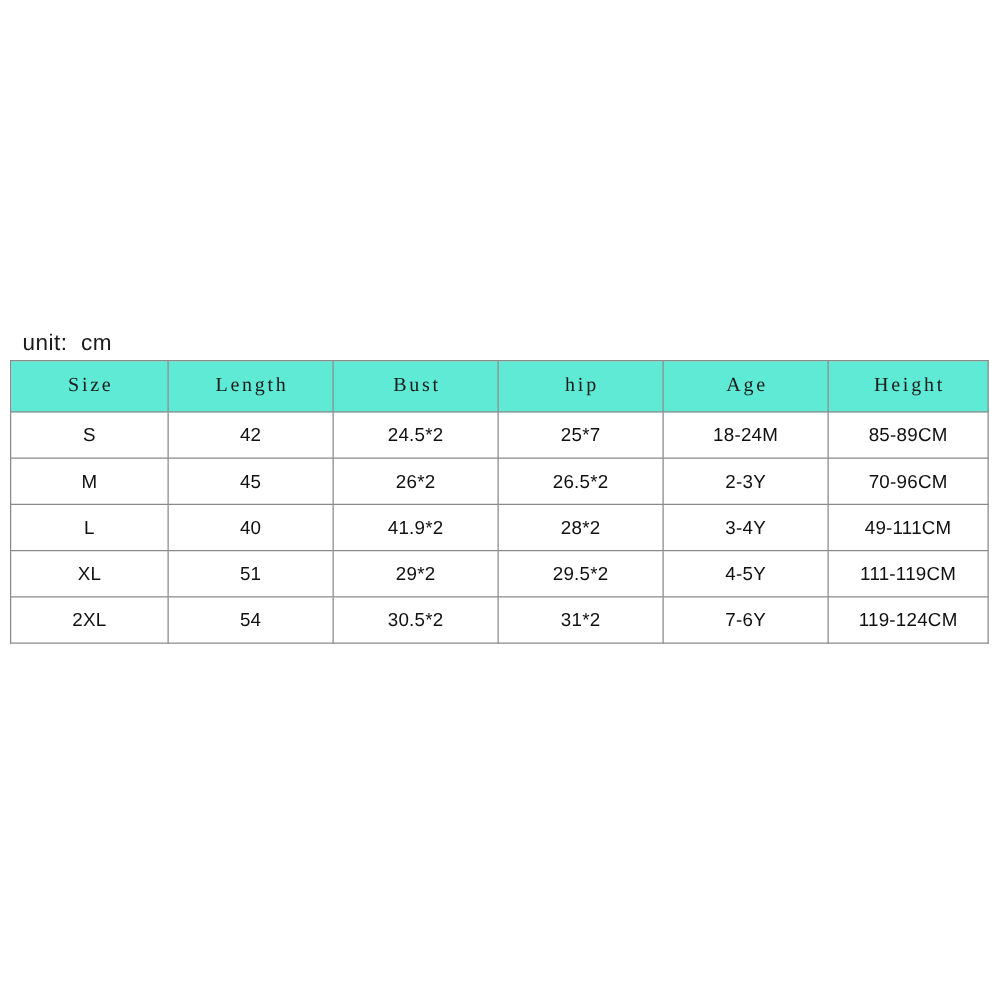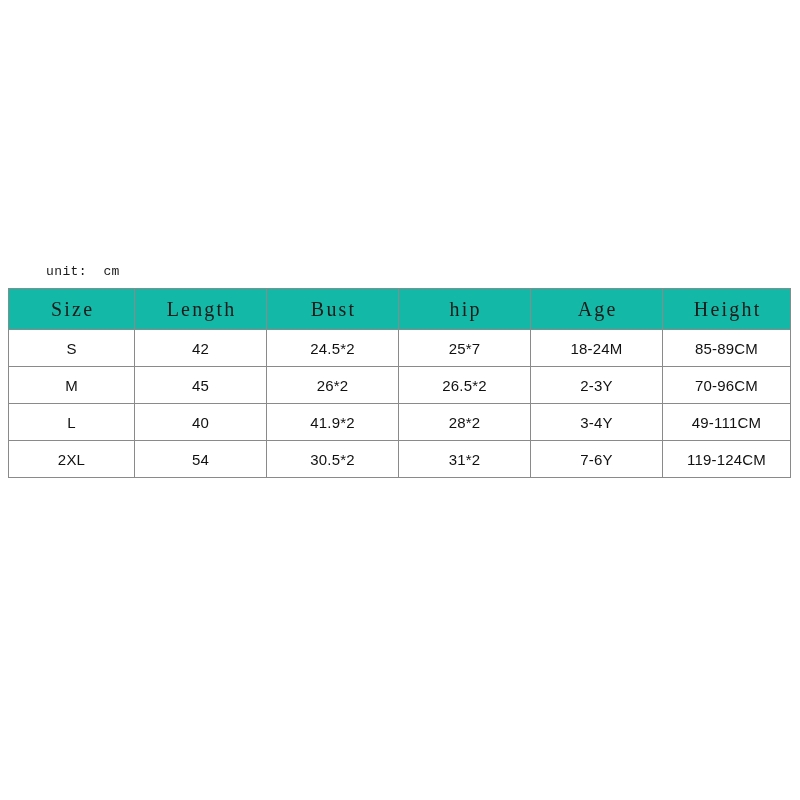--- a/index.html
+++ b/index.html
@@ -21,26 +21,25 @@
     left: 0;
     top: 0;
     width: 800px;
     height: 800px;
   }
 
   #unit-label {
     position: absolute;
     left: 18px;
     top: 264px;
-    font-family: Liberation Mono, monospace;
-    font-size: 13px;
+    font-family: Liberation Sans, sans-serif;
+    font-size: 18px;
     color: #1a1a1a;
     letter-spacing: 0.4px;
     white-space: pre;
-    margin-left: 28px;
   }
 
   #size-table {
     position: absolute;
     left: 8px;
     top: 288px;
     width: 782px;
     border-collapse: collapse;
     table-layout: fixed;
   }
@@ -56,23 +55,23 @@
   #size-table td {
     border: 1px solid #8a8a8a;
     text-align: center;
     vertical-align: middle;
     padding: 0;
     color: #111111;
   }
 
   #size-table thead th {
     height: 40px;
-    background: #14b8a6;
+    background: #5eead4;
     font-family: "Liberation Serif", serif;
-    font-size: 20px;
+    font-size: 16px;
     font-weight: normal;
     letter-spacing: 2.2px;
     text-indent: 2.2px;
     color: #1b1b1b;
   }
 
   #size-table tbody td {
     height: 36px;
     background: #ffffff;
     font-family: "Liberation Sans", sans-serif;
@@ -126,20 +125,28 @@
       </tr>
       <tr>
         <td>L</td>
         <td>40</td>
         <td>41.9*2</td>
         <td>28*2</td>
         <td>3-4Y</td>
         <td>49-111CM</td>
       </tr>
       <tr>
+        <td>XL</td>
+        <td>51</td>
+        <td>29*2</td>
+        <td>29.5*2</td>
+        <td>4-5Y</td>
+        <td>111-119CM</td>
+      </tr>
+      <tr>
         <td>2XL</td>
         <td>54</td>
         <td>30.5*2</td>
         <td>31*2</td>
         <td>7-6Y</td>
         <td>119-124CM</td>
       </tr>
     </tbody>
   </table>
 

